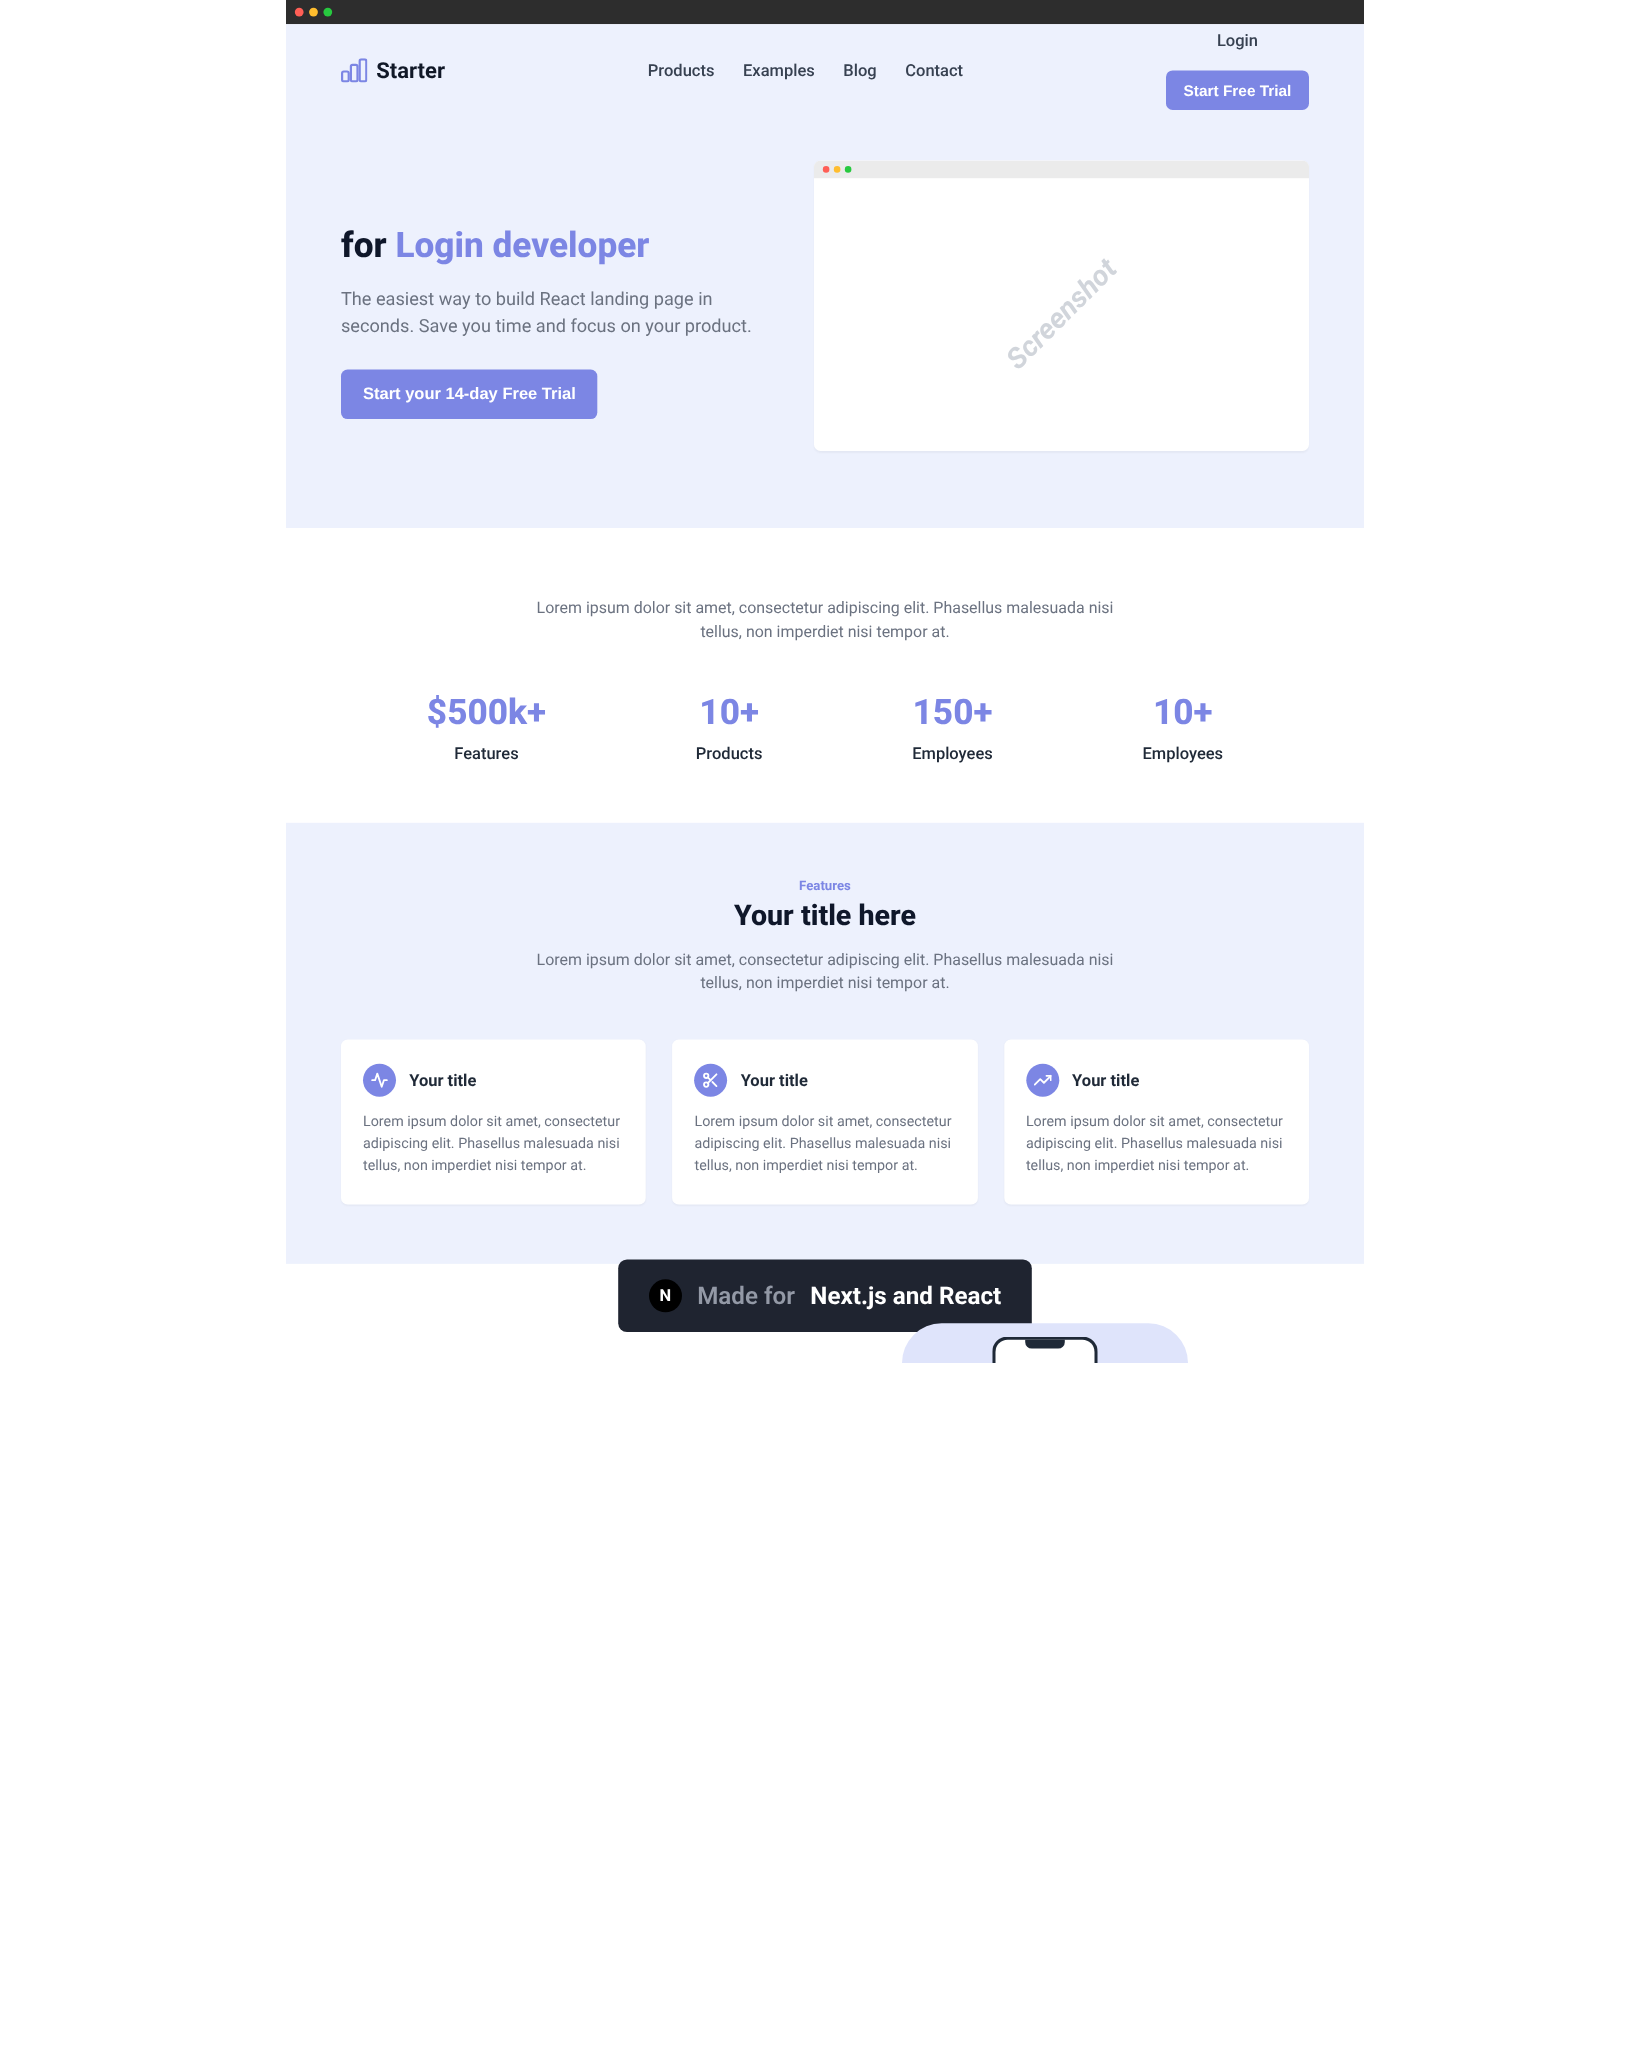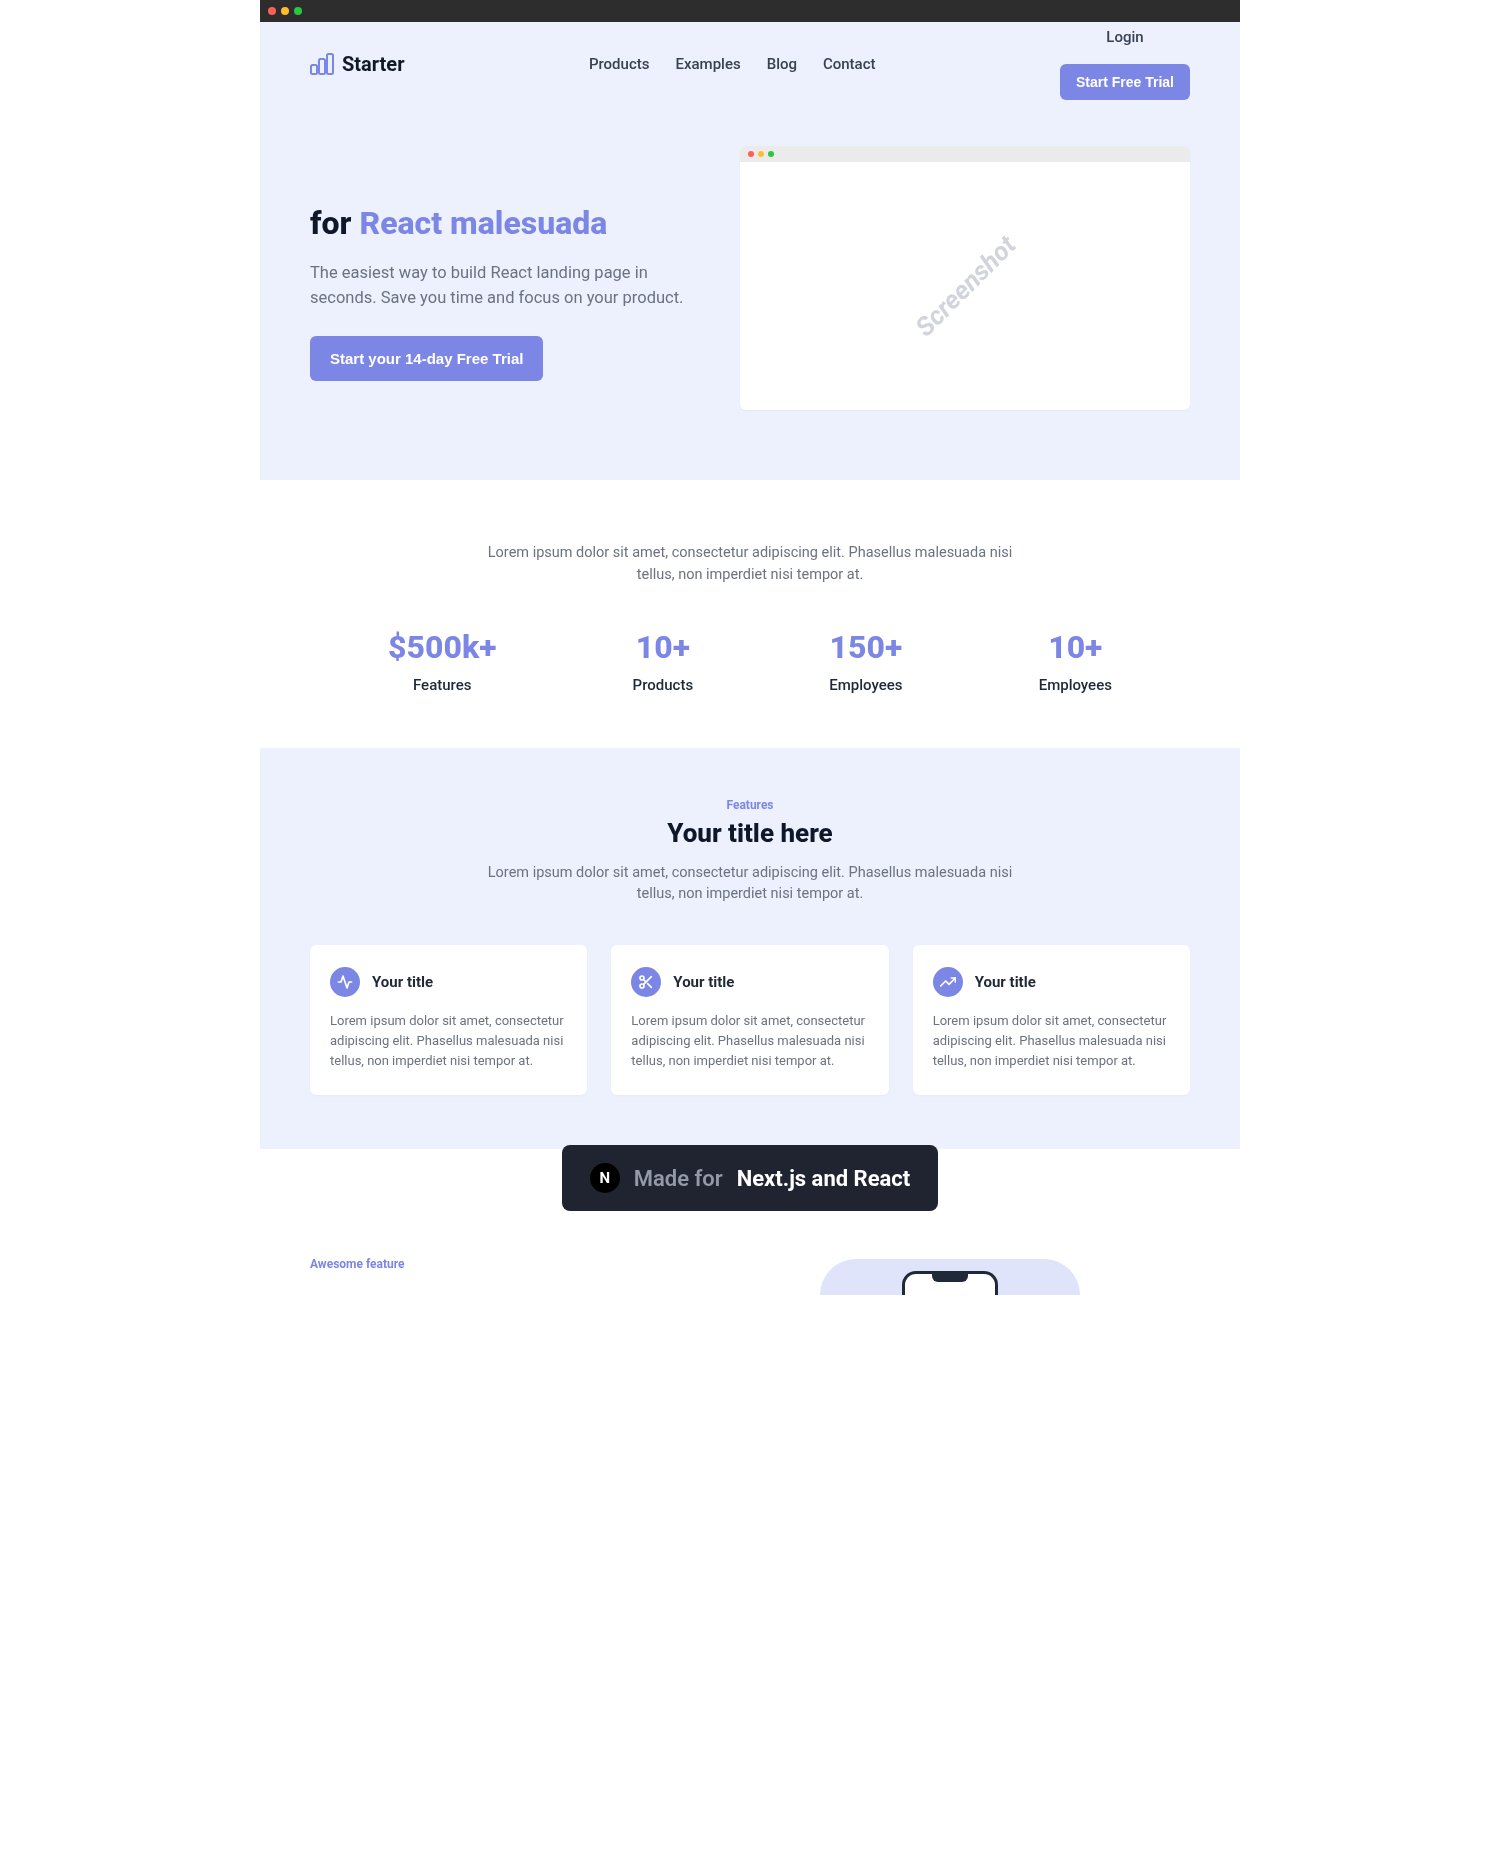--- a/index.html
+++ b/index.html
@@ -160,21 +160,21 @@
     <div class="nav-right">
       <span class="login-link">Login</span>
       <button class="btn-primary">Start Free Trial</button>
     </div>
   </nav>
 
   <div class="hero-row">
     <div class="hero-left">
       <h1 class="hero-title">
         <br>
-        <span>for </span><span class="accent">React malesuada</span>
+        <span>for </span><span class="accent">Login developer</span>
       </h1>
       <p class="hero-sub">The easiest way to build React landing page in seconds. Save you time and focus on your product.</p>
       <button class="hero-cta">Start your 14-day Free Trial</button>
     </div>
 
     <div class="hero-right">
       <div class="mock-window">
         <div class="mock-bar">
           <div class="mock-dot" style="background:#ff5f56"></div>
           <div class="mock-dot" style="background:#ffbd2e"></div>
@@ -261,22 +261,19 @@
 
 <section class="bottom-section">
   <div class="badge-wrap">
     <div class="badge">
       <span class="badge-icon">N</span>
       <span class="muted">Made for</span>
       <span>Next.js and React</span>
     </div>
   </div>
 
-  <div class="awesome-row">
-    <div class="awesome-eyebrow">Awesome feature</div>
-  </div>
 
   <div class="phone-peek">
     <div class="phone-bg">
         <div class="phone"></div>
       </div>
   </div>
 </section>
 
 </body></html>

